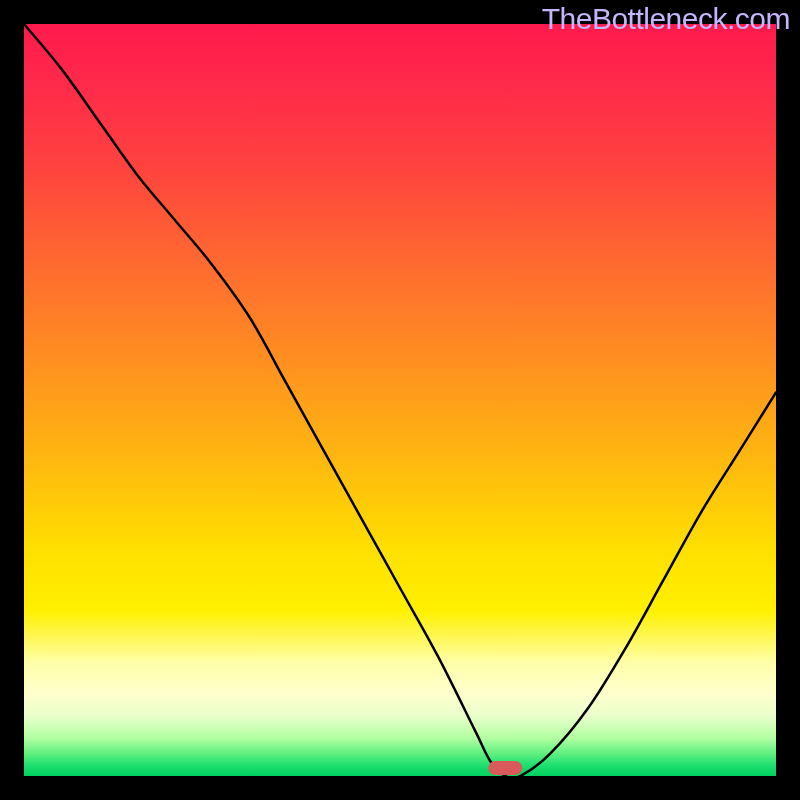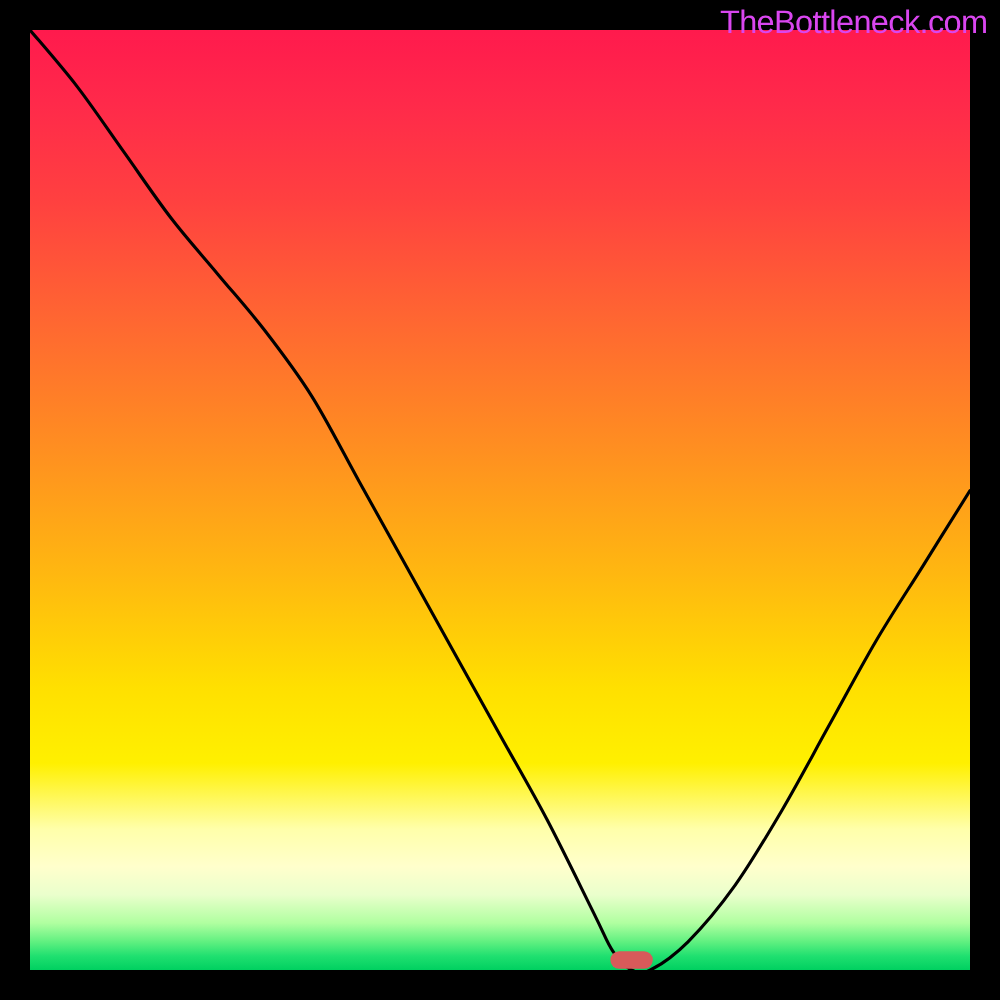--- a/index.html
+++ b/index.html
@@ -47,23 +47,23 @@
     position: absolute;
     top: 0;
     left: 0;
     width: 752px;
     height: 752px;
   }
   .watermark {
     position: absolute;
     top: 2px;
     right: 10px;
-    color: #d946ef;
+    color: #c4b5fd;
     font-family: Arial, Helvetica, sans-serif;
-    font-size: 26px;
+    font-size: 30px;
     font-weight: 500;
     letter-spacing: -0.5px;
   }
   .marker {
     fill: #d85a5a;
     stroke: none;
   }
 </style>
 </head>
 <body>

